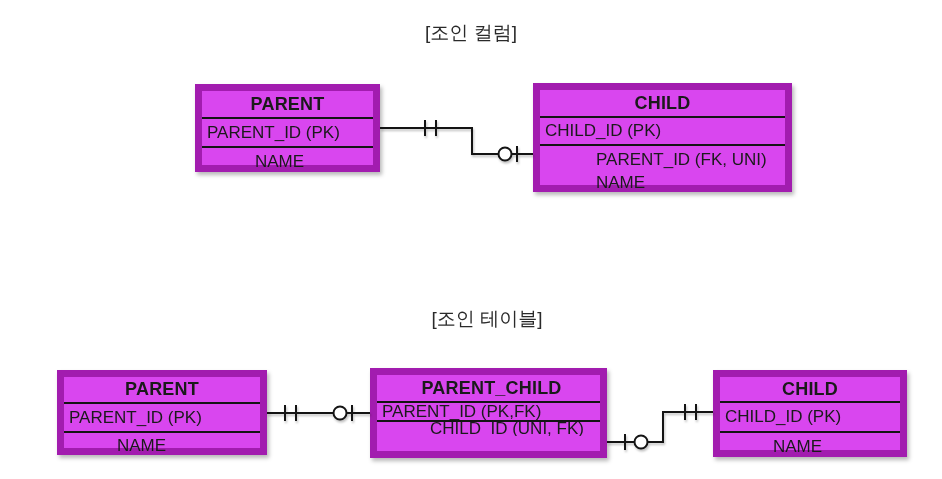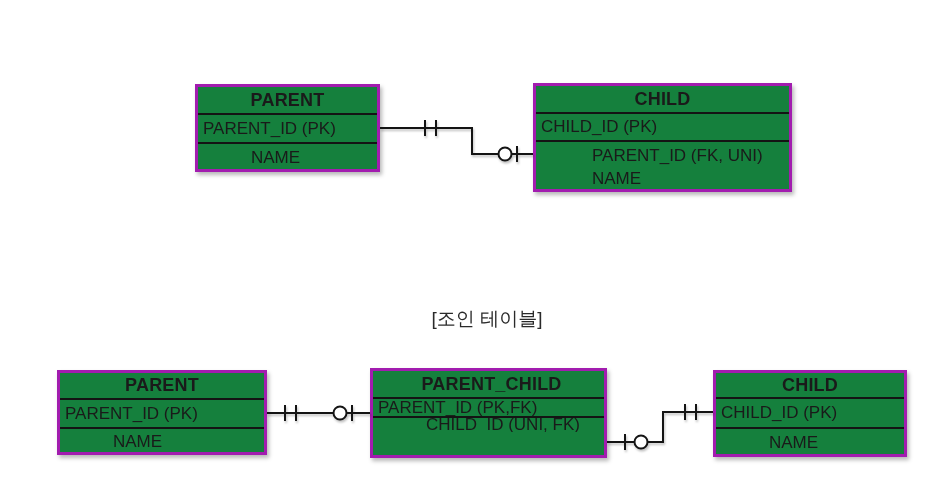--- a/index.html
+++ b/index.html
@@ -15,22 +15,22 @@
   .dgm-title{
     position:absolute;
     font-size:19px;
     line-height:26px;
     white-space:nowrap;
     transform:translateX(-50%);
     color:#2a2a2a;
   }
   .tbl{
     position:absolute;
-    background:#15803d;
-    border:3px solid #a21caf;
+    background:#d946ef;
+    border:7px solid #a21caf;
     box-shadow:2px 3px 4px rgba(0,0,0,0.28);
   }
   .hd{
     font-weight:700;
     font-size:18px;
     border-bottom:2px solid #141414;
     display:flex;align-items:center;justify-content:center;
     letter-spacing:0.2px;
   }
   .rw{
@@ -58,20 +58,21 @@
   }
   svg.wires circle{
     stroke:#141414;stroke-width:2;fill:#ffffff;
   }
 </style>
 </head>
 <body>
 
 <div class="canvas">
 
+  <div class="dgm-title" style="left:471px;top:20px;">[조인 컬럼]</div>
 
   <div class="dgm-title" style="left:487px;top:306px;">[조인 테이블]</div>
 
   <div class="tbl" style="left:195px;top:84px;width:185px;height:88px;">
     <div class="hd" style="height:28px;">PARENT</div>
     <div class="rw" style="height:29px;">PARENT_ID (PK)</div>
     <div class="rw last" style="height:27px;">NAME</div>
   </div>
 
   <div class="tbl" style="left:533px;top:83px;width:259px;height:109px;">

